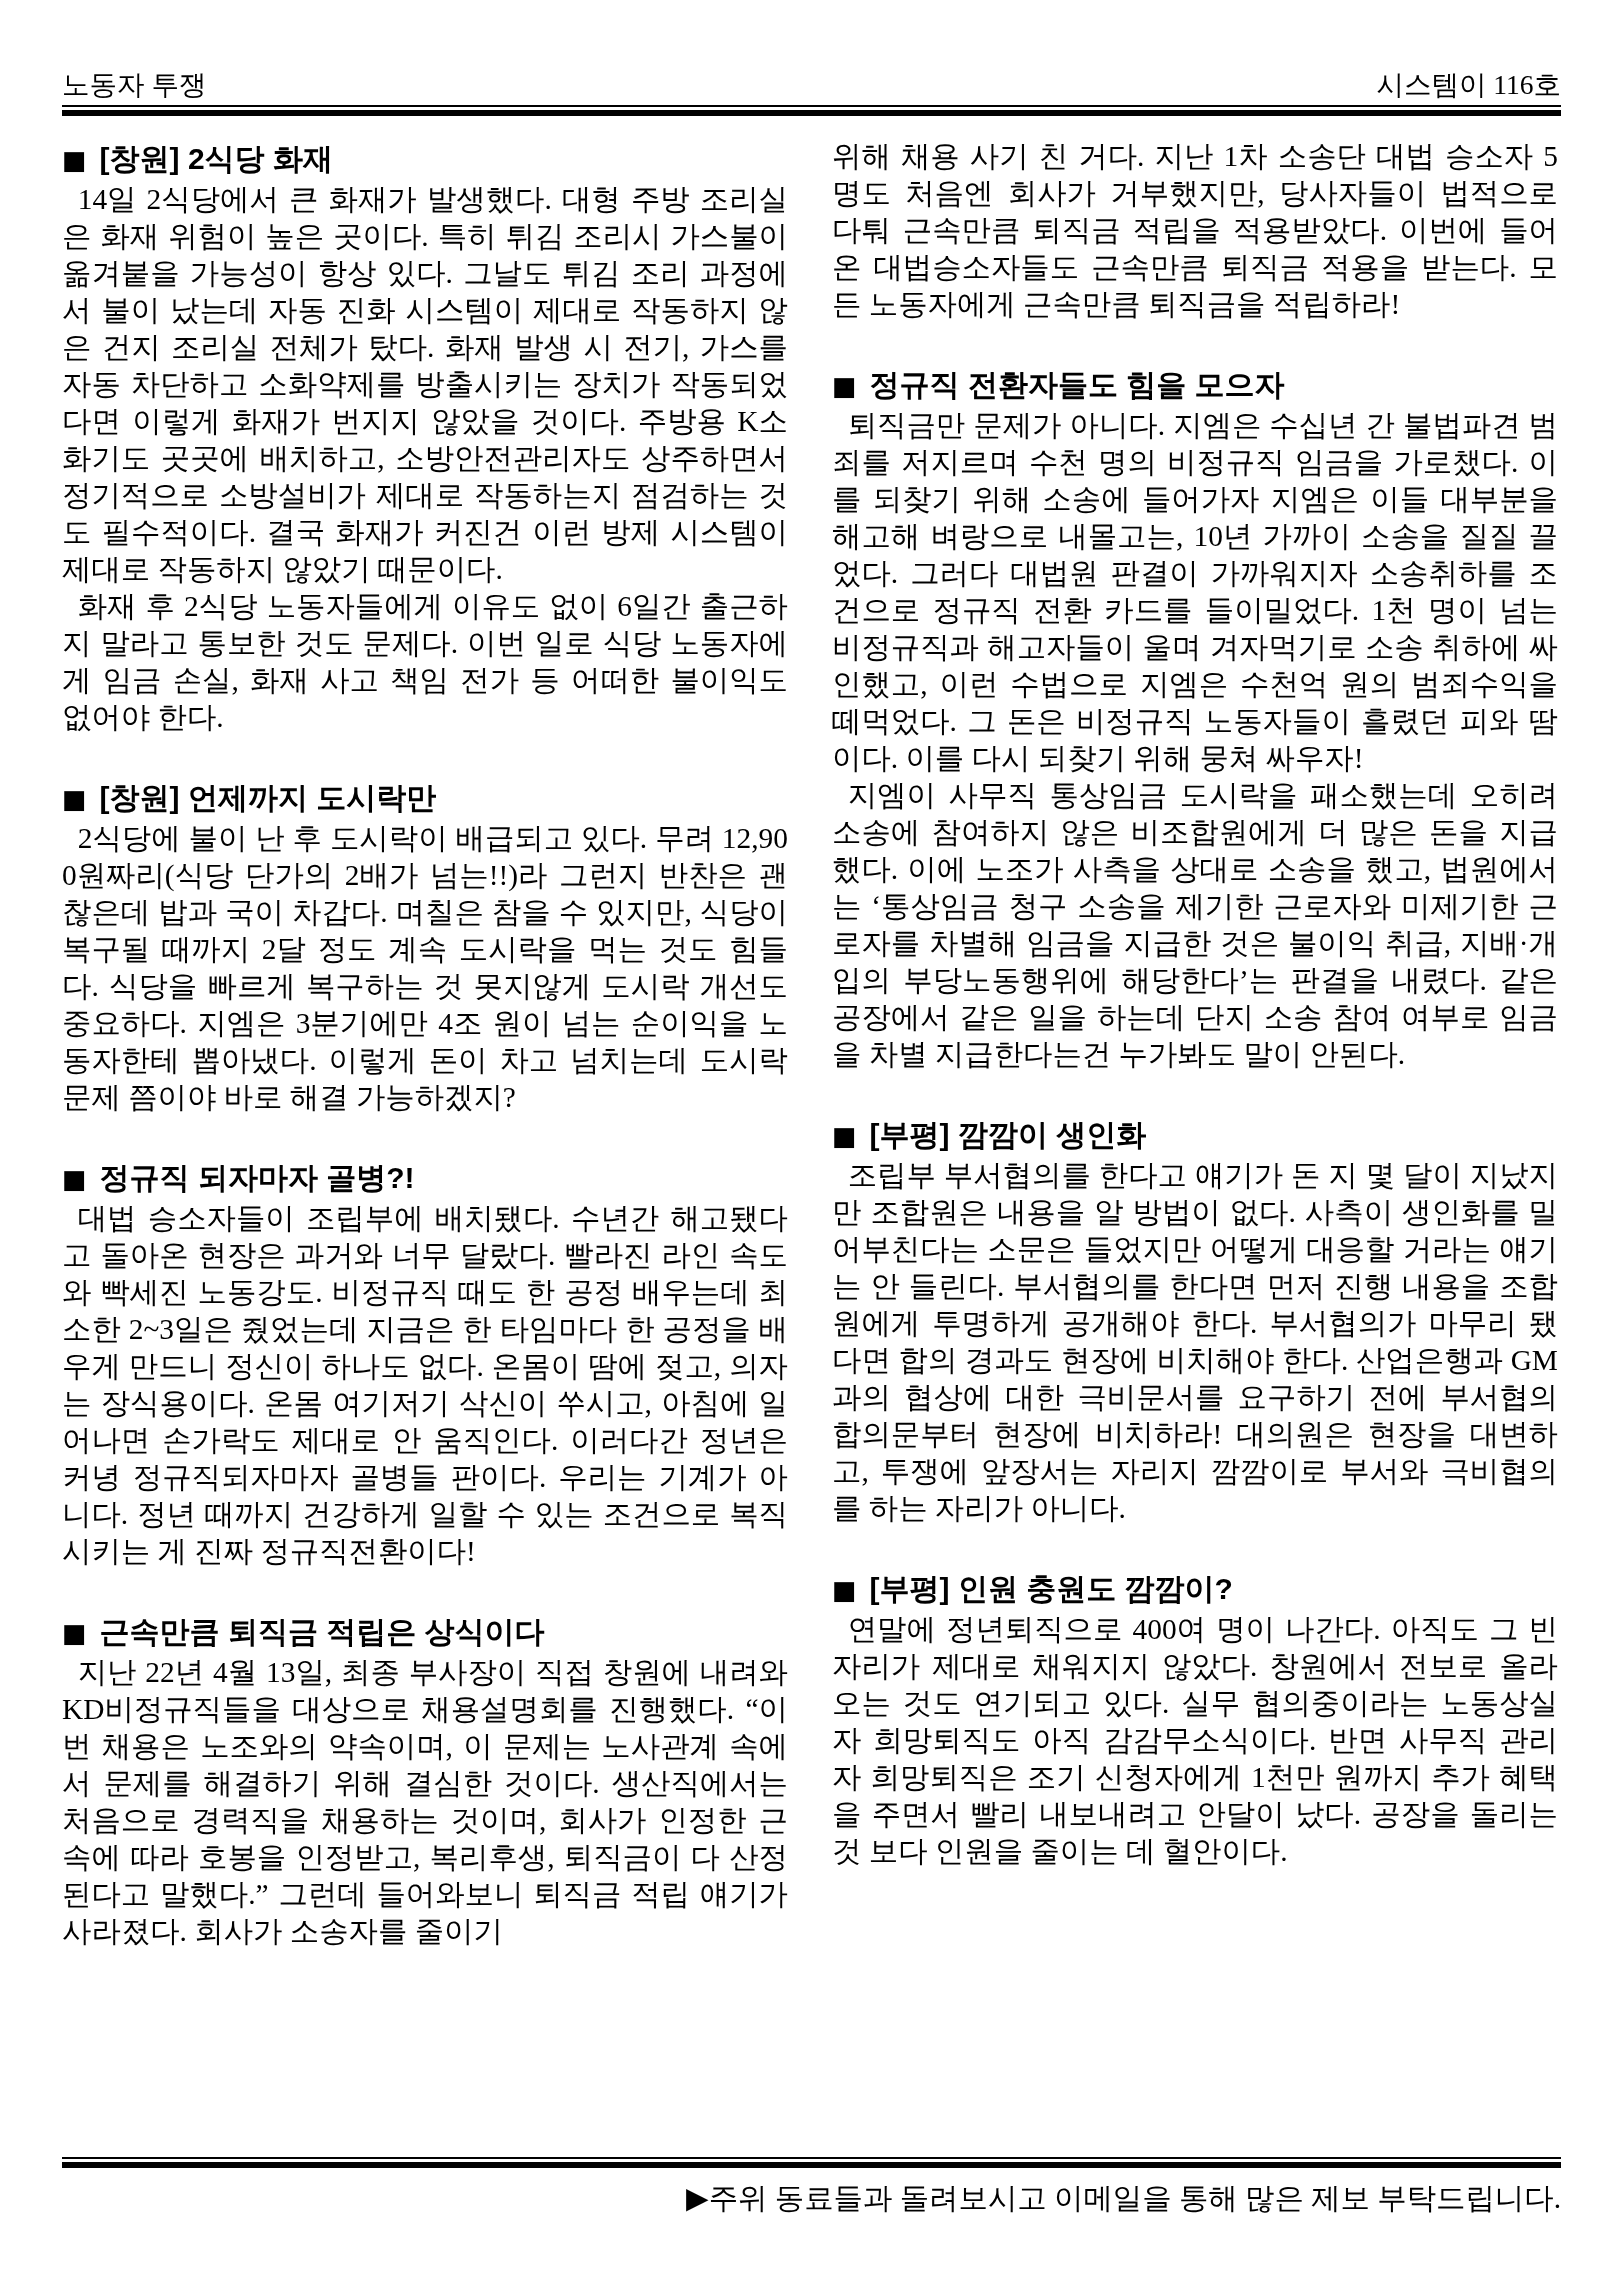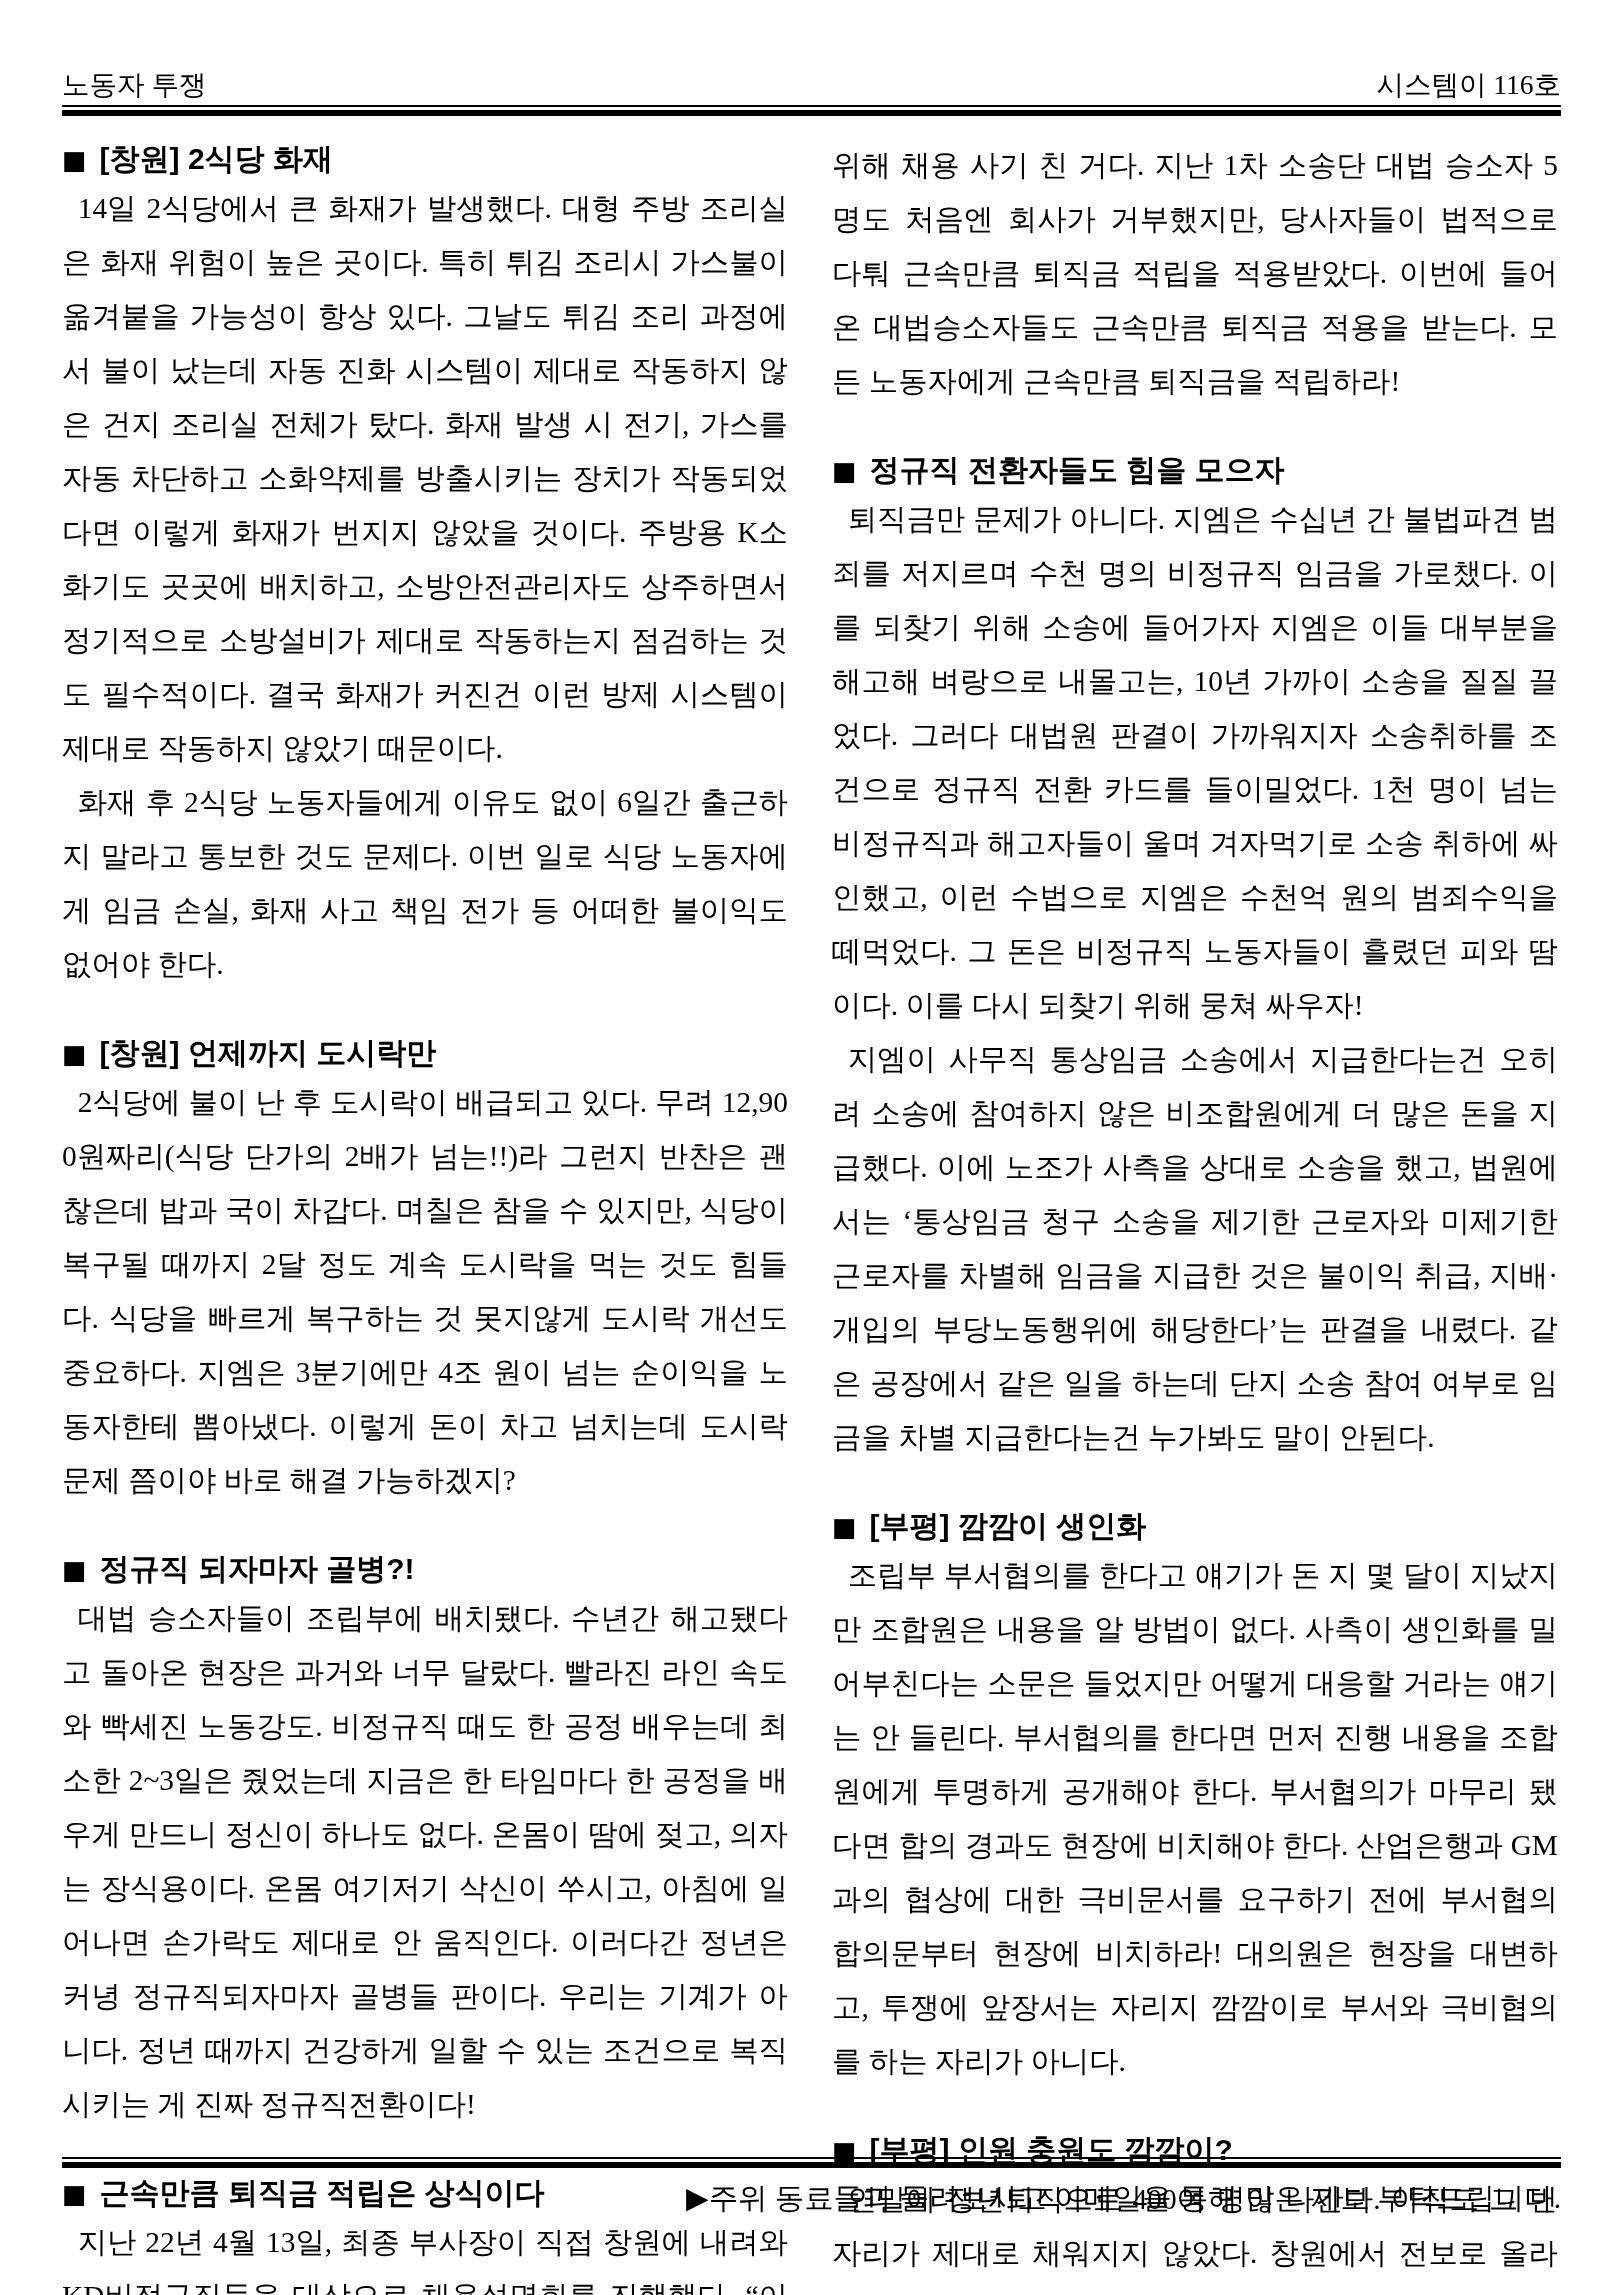--- a/index.html
+++ b/index.html
@@ -59,21 +59,21 @@
   .column .article-section:first-child .section-title {
     margin-top: 0;
   }
   .bullet {
     font-family: "DejaVu Sans", sans-serif;
     font-size: 26px;
     margin-right: 13px;
   }
   p.body {
     font-size: 29.4px;
-    line-height: 54px;
+    line-height: 37px;
     margin: 0;
     text-align: justify;
     word-break: break-all;
     text-indent: 15.7px;
   }
   p.body.continuation {
     text-indent: 0;
   }
   
   .footer-block {
@@ -134,21 +134,21 @@
     <div class="column">
 
       <p class="body continuation">위해 채용 사기 친 거다. 지난 1차 소송단 대법 승소자 5명도 처음엔 회사가 거부했지만, 당사자들이 법적으로 다퉈 근속만큼 퇴직금 적립을 적용받았다. 이번에 들어온 대법승소자들도 근속만큼 퇴직금 적용을 받는다. 모든 노동자에게 근속만큼 퇴직금을 적립하라!</p>
 
       <section class="article-section">
         <h2 class="section-title"><span class="bullet">■</span><span>정규직 전환자들도 힘을 모으자</span></h2>
         <p class="body">퇴직금만 문제가 아니다. 지엠은 수십년 간 불법파견 범죄를 저지르며 수천 명의 비정규직 임금을 가로챘다. 이를 되찾기 위해 소송에 들어가자 지엠은 이들 대부분을 해고해 벼랑으로 내몰고는, 10년 가까이 소송을 질질 끌었다. 그러다 대법원 판결이 가까워지자 소송취하를 조건으로 정규직 전환 카드를 들이밀었다. 1천 명이 넘는 비정규직과 해고자들이 울며 겨자먹기로 소송 취하에 싸인했고, 이런 수법으로 지엠은 수천억 원의 범죄수익을 떼먹었다. 그 돈은 비정규직 노동자들이 흘렸던 피와 땀이다. 이를 다시 되찾기 위해 뭉쳐 싸우자!</p>
       </section>
 
       <section class="article-section">
-        <p class="body">지엠이 사무직 통상임금 소송에서 지급한다는건 오히려 소송에 참여하지 않은 비조합원에게 더 많은 돈을 지급했다. 이에 노조가 사측을 상대로 소송을 했고, 법원에서는 ‘통상임금 청구 소송을 제기한 근로자와 미제기한 근로자를 차별해 임금을 지급한 것은 불이익 취급, 지배·개입의 부당노동행위에 해당한다’는 판결을 내렸다. 같은 공장에서 같은 일을 하는데 단지 소송 참여 여부로 임금을 차별 지급한다는건 누가봐도 말이 안된다.</p>
+        <p class="body">지엠이 사무직 통상임금 도시락을 패소했는데 오히려 소송에 참여하지 않은 비조합원에게 더 많은 돈을 지급했다. 이에 노조가 사측을 상대로 소송을 했고, 법원에서는 ‘통상임금 청구 소송을 제기한 근로자와 미제기한 근로자를 차별해 임금을 지급한 것은 불이익 취급, 지배·개입의 부당노동행위에 해당한다’는 판결을 내렸다. 같은 공장에서 같은 일을 하는데 단지 소송 참여 여부로 임금을 차별 지급한다는건 누가봐도 말이 안된다.</p>
       </section>
 
       <section class="article-section">
         <h2 class="section-title"><span class="bullet">■</span><span>[부평] 깜깜이 생인화</span></h2>
         <p class="body">조립부 부서협의를 한다고 얘기가 돈 지 몇 달이 지났지만 조합원은 내용을 알 방법이 없다. 사측이 생인화를 밀어부친다는 소문은 들었지만 어떻게 대응할 거라는 얘기는 안 들린다. 부서협의를 한다면 먼저 진행 내용을 조합원에게 투명하게 공개해야 한다. 부서협의가 마무리 됐다면 합의 경과도 현장에 비치해야 한다. 산업은행과 GM과의 협상에 대한 극비문서를 요구하기 전에 부서협의 합의문부터 현장에 비치하라! 대의원은 현장을 대변하고, 투쟁에 앞장서는 자리지 깜깜이로 부서와 극비협의를 하는 자리가 아니다.</p>
       </section>
 
       <section class="article-section">
         <h2 class="section-title"><span class="bullet">■</span><span>[부평] 인원 충원도 깜깜이?</span></h2>
         <p class="body">연말에 정년퇴직으로 400여 명이 나간다. 아직도 그 빈자리가 제대로 채워지지 않았다. 창원에서 전보로 올라오는 것도 연기되고 있다. 실무 협의중이라는 노동상실자 희망퇴직도 아직 감감무소식이다. 반면 사무직 관리자 희망퇴직은 조기 신청자에게 1천만 원까지 추가 혜택을 주면서 빨리 내보내려고 안달이 났다. 공장을 돌리는 것 보다 인원을 줄이는 데 혈안이다.</p>

